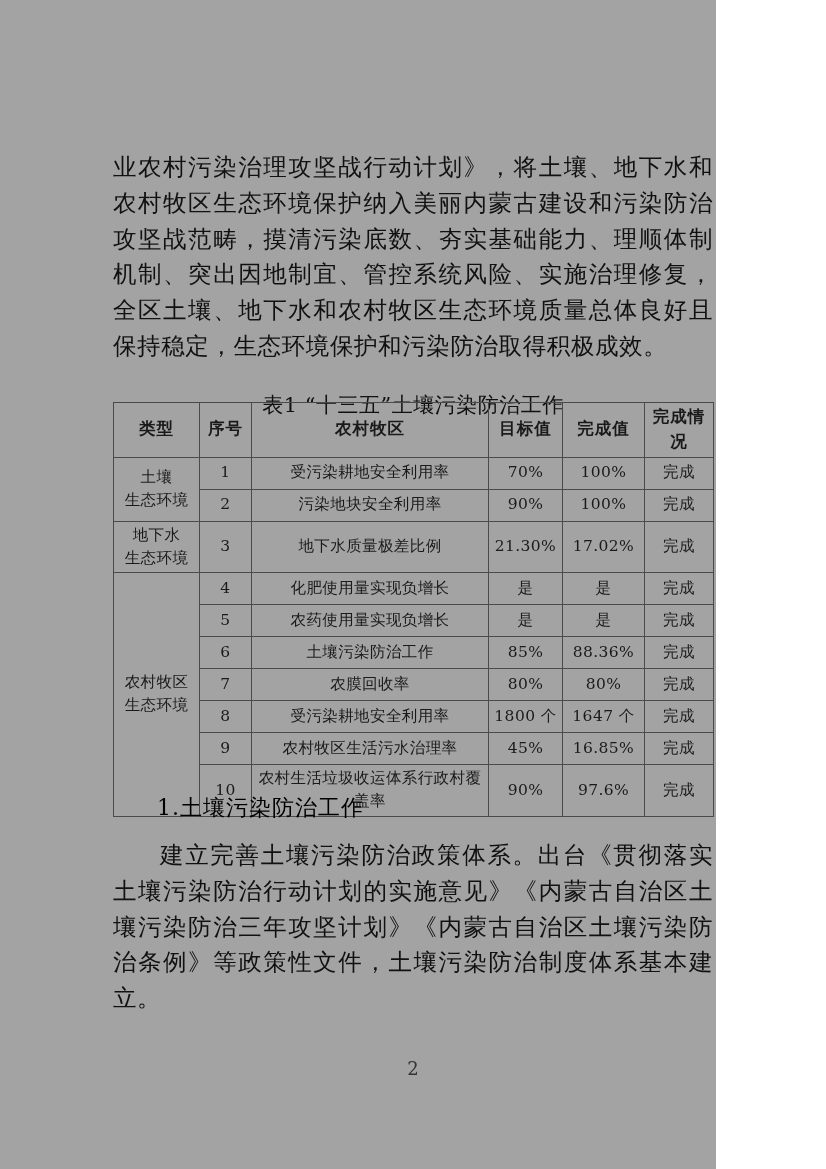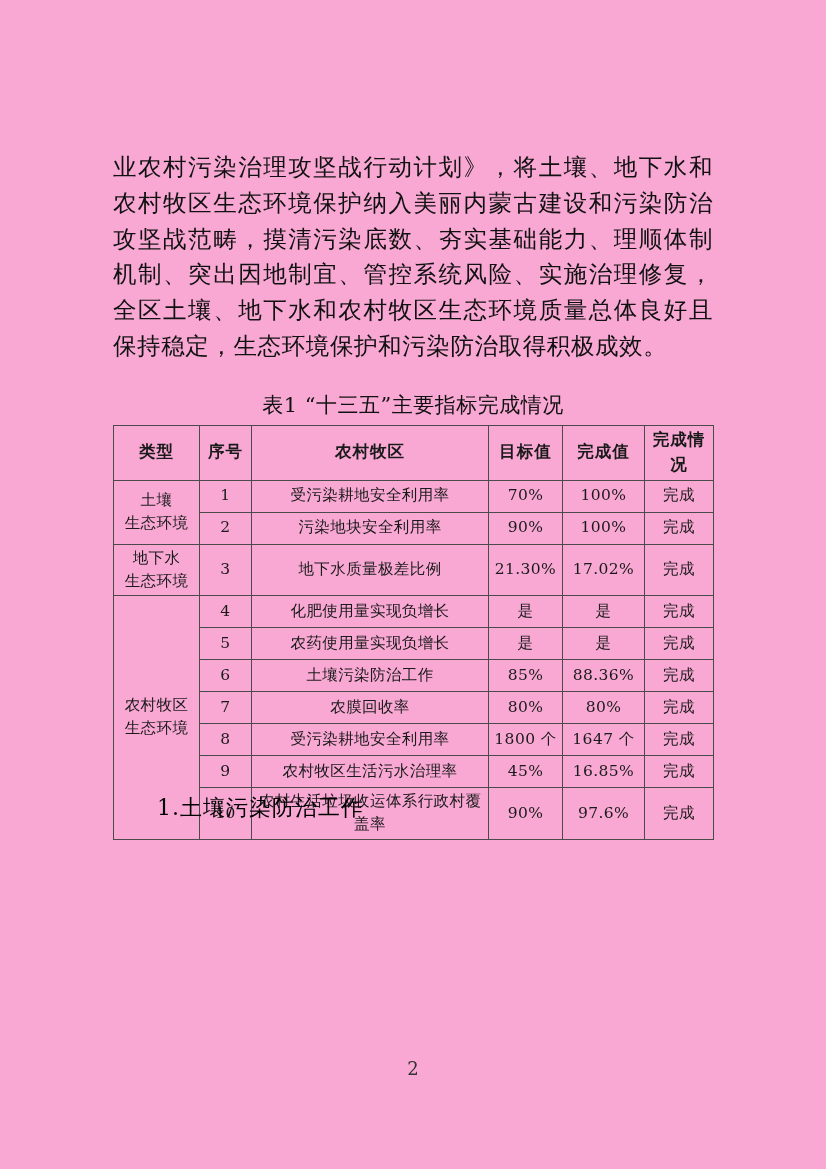--- a/index.html
+++ b/index.html
@@ -13,23 +13,23 @@
     height: 1169px;
     position: relative;
     font-family: "DejaVu Serif", "Liberation Serif", serif;
     color: #000000;
     overflow: hidden;
   }
 
   .page {
     position: absolute;
     left: 0; top: 0;
-    width: 826px;
+    width: 716px;
     height: 1169px;
-    background: #f9a8d4;
+    background: #a3a3a3;
   }
 
   
   .content {
     position: absolute;
     left: 113px;
     top: 150px;
     width: 600px;
   }
 
@@ -57,21 +57,21 @@
     font-size: 21px;
     line-height: 28px;
     letter-spacing: 0.5px;
     color: #111;
   }
 
   
   .data-table-wrap {
     position: absolute;
     left: 113px;
-    top: 425px;
+    top: 402px;
     width: 600px;
   }
   table.data-table {
     border-collapse: collapse;
     width: 600px;
     table-layout: fixed;
     font-size: 15.5px;
     color: #1a1a1a;
   }
   table.data-table th,
@@ -146,21 +146,21 @@
 </style>
 </head>
 <body>
 
 <div class="page">
 
   <div class="content">
     <p class="para">业农村污染治理攻坚战行动计划》，将土壤、地下水和农村牧区生态环境保护纳入美丽内蒙古建设和污染防治攻坚战范畴，摸清污染底数、夯实基础能力、理顺体制机制、突出因地制宜、管控系统风险、实施治理修复，全区土壤、地下水和农村牧区生态环境质量总体良好且保持稳定，生态环境保护和污染防治取得积极成效。</p>
   </div>
 
-  <div class="table-caption">表1  “十三五”主要指标完成情况</div>
+  <div class="table-caption">表1  “十三五”土壤污染防治工作</div>
 
   <div class="data-table-wrap">
     <table class="data-table">
       <colgroup>
         <col class="col-type">
         <col class="col-seq">
         <col class="col-name">
         <col class="col-target">
         <col class="col-actual">
         <col class="col-status">
@@ -268,16 +268,19 @@
           <td class="tall-cell">97.6%</td>
           <td class="tall-cell">完成</td>
         </tr>
 
       </tbody>
     </table>
   </div>
 
   <div class="section-heading">1.土壤污染防治工作</div>
 
+  <div class="content-lower">
+    <p class="para first-line-indent">建立完善土壤污染防治政策体系。出台《贯彻落实土壤污染防治行动计划的实施意见》《内蒙古自治区土壤污染防治三年攻坚计划》《内蒙古自治区土壤污染防治条例》等政策性文件，土壤污染防治制度体系基本建立。</p>
+  </div>
 
   <div class="page-number">2</div>
 
 </div>
 
 </body></html>

